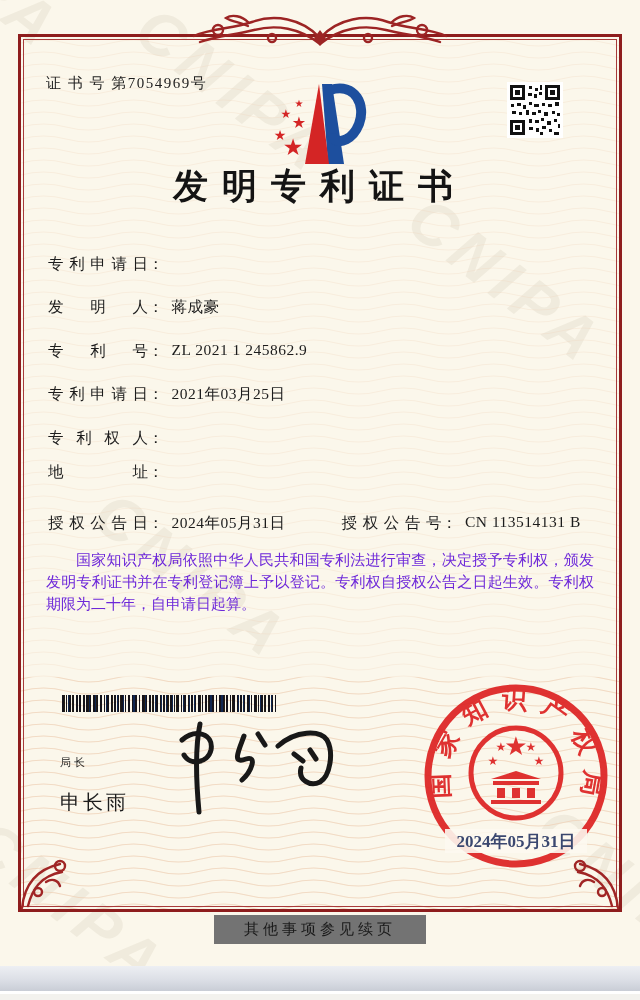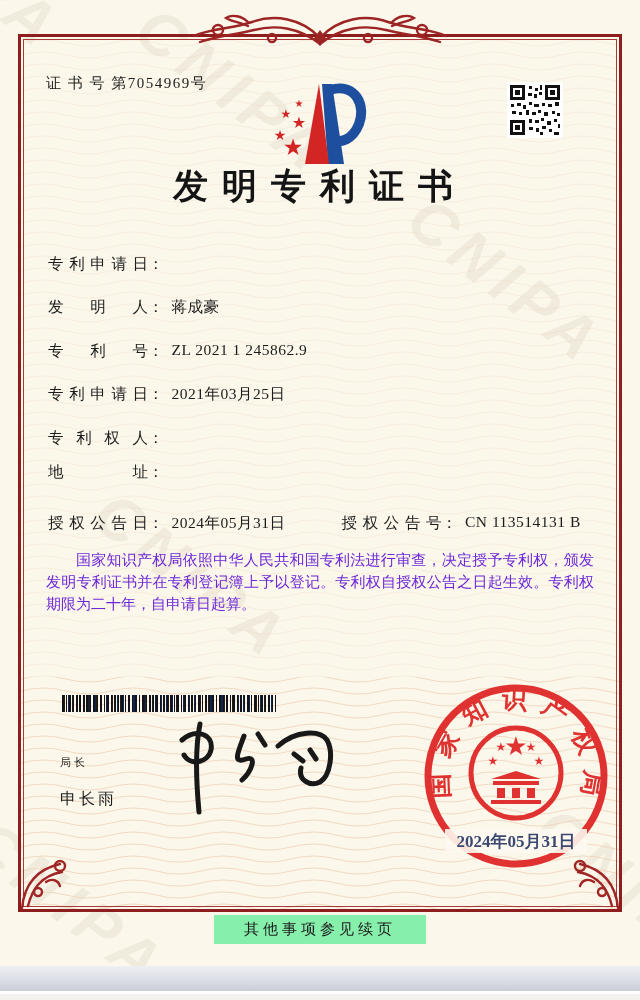--- a/index.html
+++ b/index.html
@@ -61,29 +61,29 @@
 
   .barcode{
     position:absolute;left:62px;top:695px;width:214px;height:17px;z-index:3;
     background-image:
       repeating-linear-gradient(90deg,#15131a 0px,#15131a 1.5px,transparent 1.5px,transparent 3.5px),
       repeating-linear-gradient(90deg,transparent 0px,transparent 2px,#241d14 2px,#241d14 3px,transparent 3px,transparent 8px),
       repeating-linear-gradient(90deg,#10264f 0px,#10264f 1px,transparent 1px,transparent 5.5px);
   }
 
   .officer-title{position:absolute;left:60px;top:755px;font-size:11px;letter-spacing:3px;z-index:3}
-  .officer-name{position:absolute;left:60px;top:789px;font-size:16px;letter-spacing:3px;z-index:3}
+  .officer-name{position:absolute;left:60px;top:789px;font-size:20px;letter-spacing:3px;z-index:3}
   .signature{position:absolute;left:138px;top:718px;z-index:3}
 
   .seal{position:absolute;left:421px;top:681px;z-index:4}
 
   .page-num{position:absolute;left:0;top:887px;width:640px;text-align:center;font-size:13px;color:#222;z-index:3}
   .note{
     position:absolute;left:50%;transform:translateX(-50%);top:915px;z-index:3;
-    background:#86efac;padding:5px 30px;font-size:15px;letter-spacing:4px;color:#1a1a1a;white-space:nowrap;
+    background:#737373;padding:5px 30px;font-size:15px;letter-spacing:4px;color:#1a1a1a;white-space:nowrap;
   }
 </style>
 </head>
 <body>
 
 <div class="page">
 
   <div class="watermark" style="left:-150px;top:-70px">CNIPA</div>
   <div class="watermark" style="left:120px;top:55px">CNIPA</div>
   <div class="watermark" style="left:392px;top:245px">CNIPA</div>

